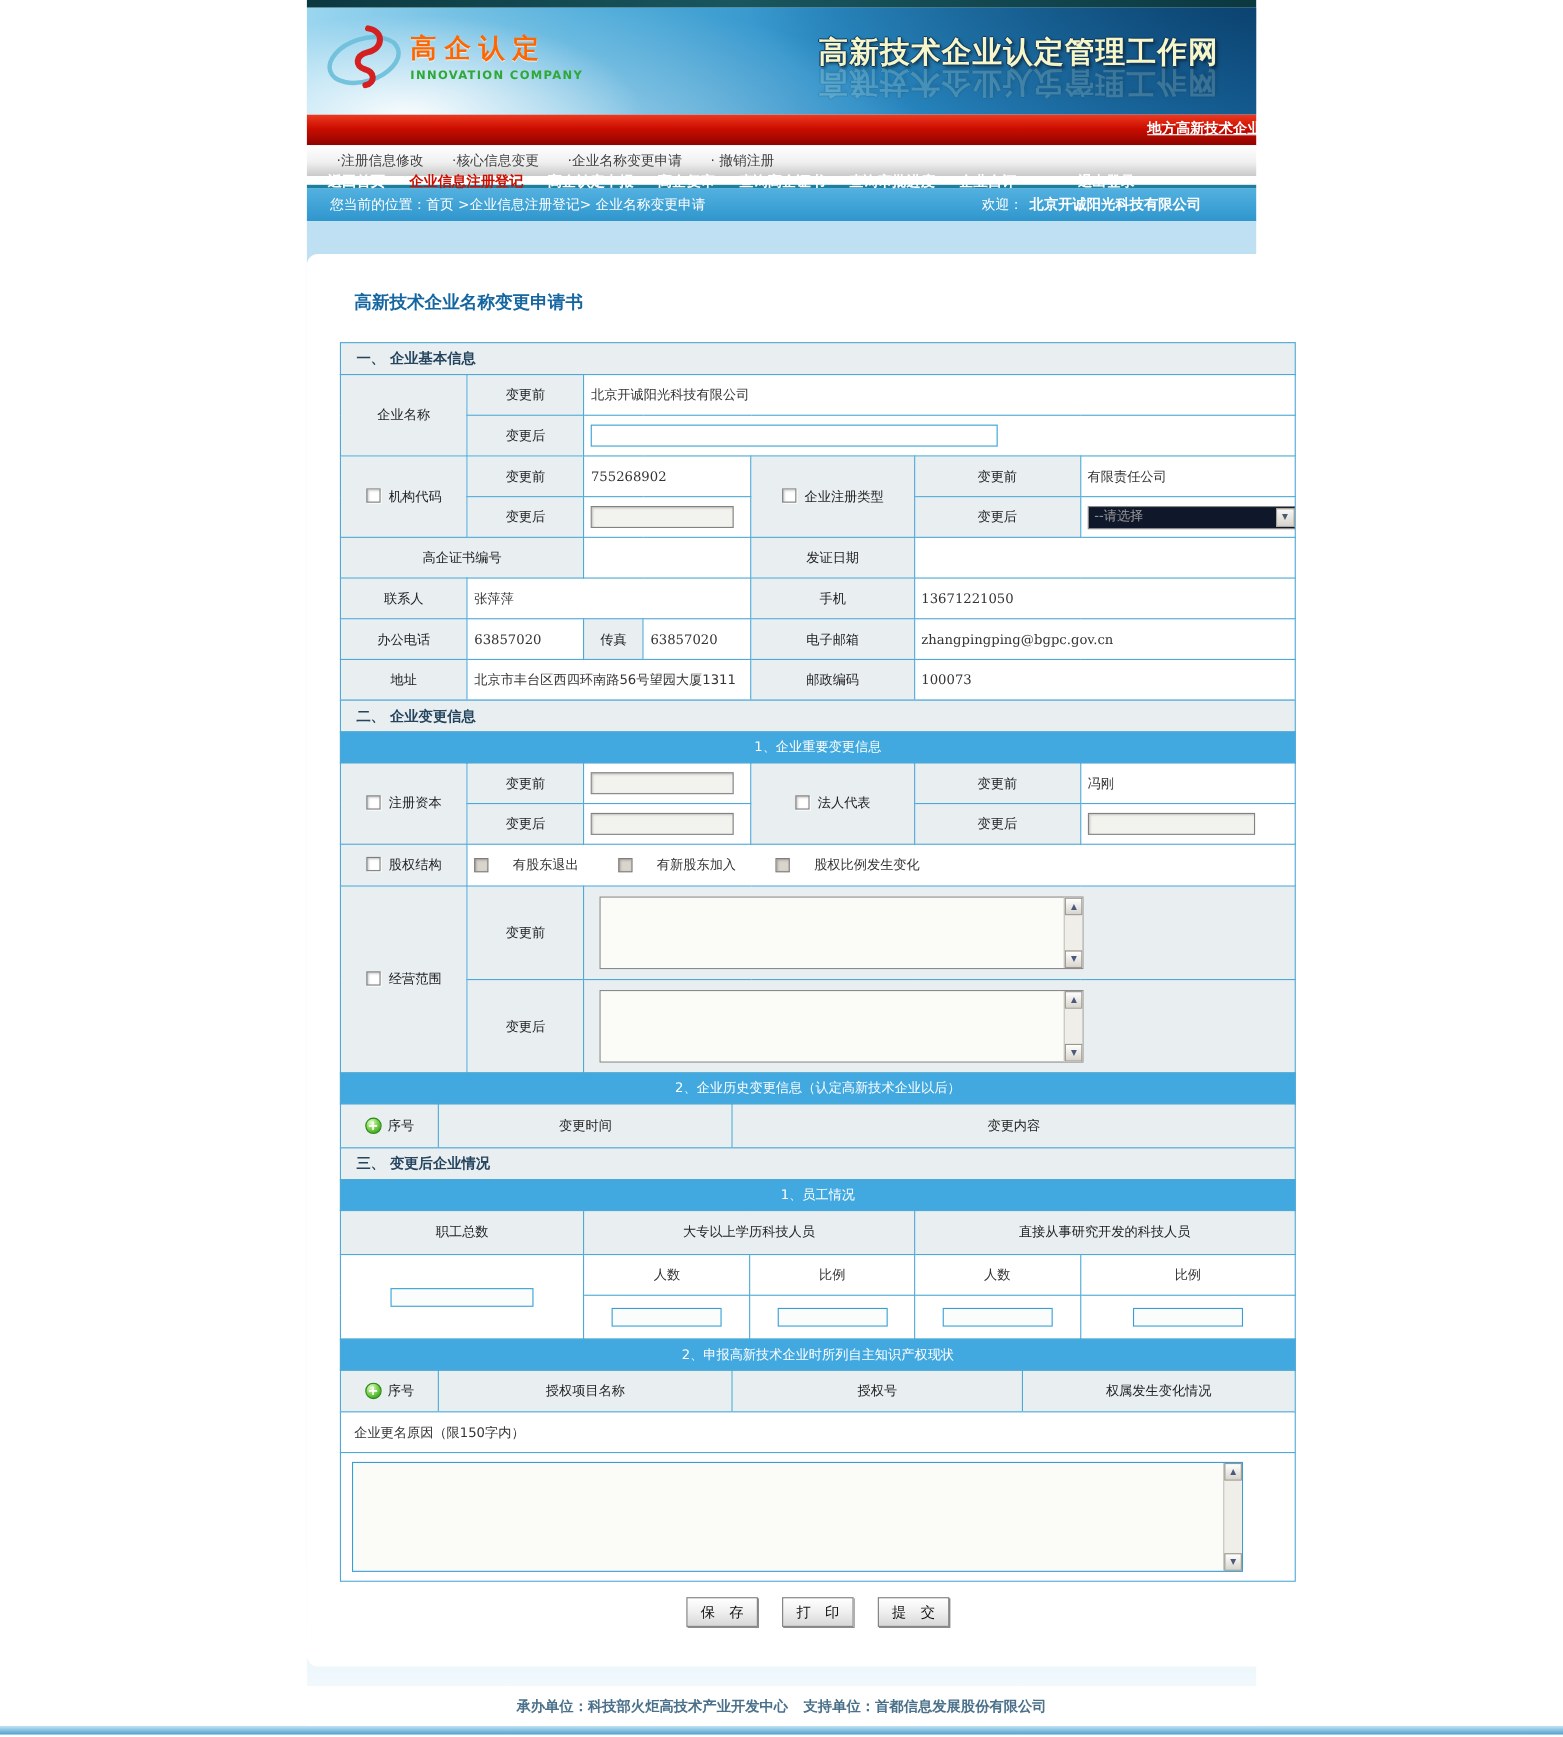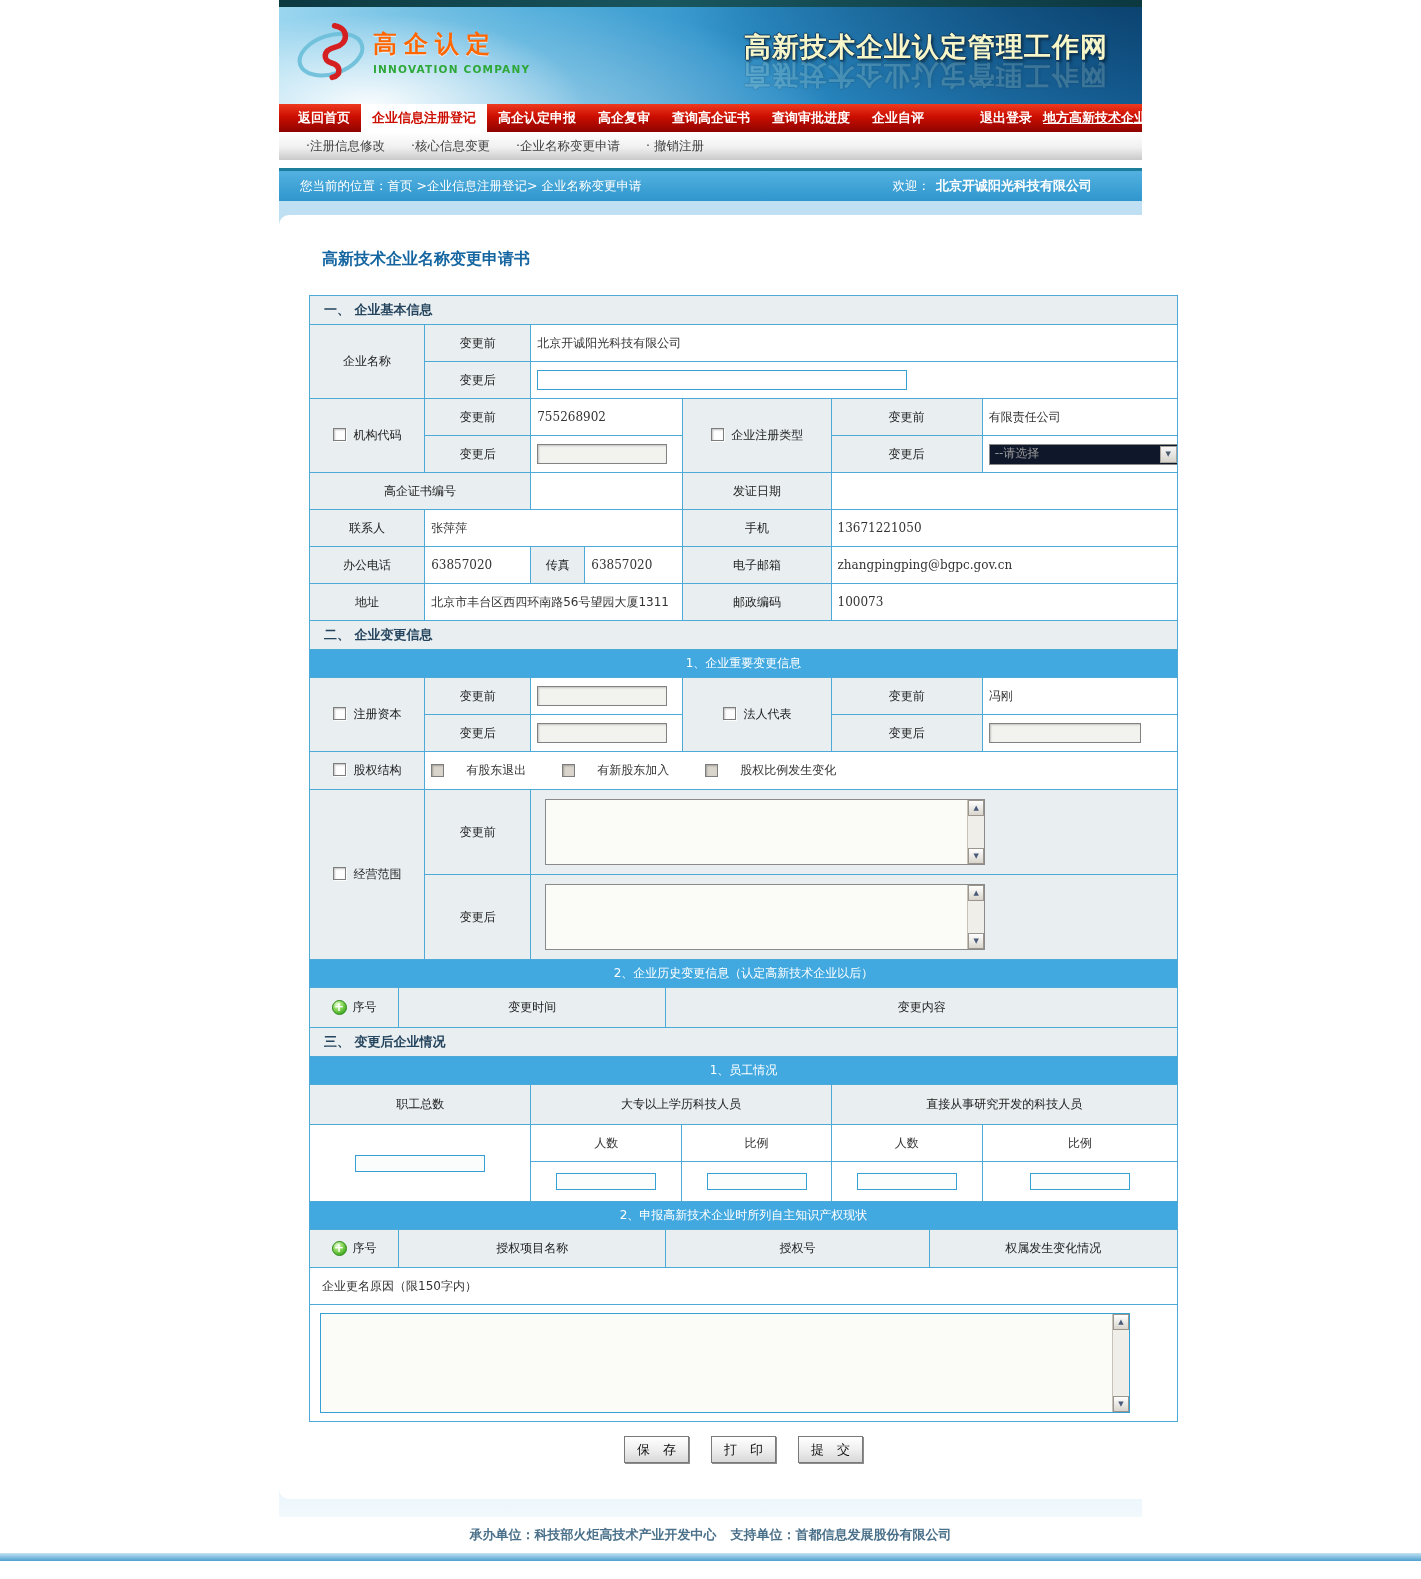--- a/index.html
+++ b/index.html
@@ -20,40 +20,40 @@
   .logo-title { color:#ff6600; font-size:24px; font-weight:bold; letter-spacing:7px; text-shadow:0 1px 1px rgba(255,255,255,.8); }
   .logo-sub { color:#2ea838; font-size:10.5px; letter-spacing:1.2px; font-weight:bold; margin-top:3px; }
   .site-title-wrap { position:absolute; left:465px; top:22px; }
   .site-title { font-size:27px; font-weight:bold; color:#f6f6c8;
     text-shadow:-1px 0 #123a5e, 1px 0 #123a5e, 0 -1px #123a5e, 0 1px #123a5e, 2px 2px 3px rgba(0,0,0,.55);
     letter-spacing:1px; white-space:nowrap; }
   .site-title.reflect { transform:scaleY(-1); opacity:.17; margin-top:-8px; }
 
   
   .nav { display:flex; align-items:stretch; height:28px; background:linear-gradient(#ee3a20,#cc0e00 45%,#8d0400); color:#fff; font-size:13px; font-weight:bold; }
-  .nav-item { padding:0 11px; line-height:28px; cursor:pointer; white-space:nowrap; }
+  .nav-item { padding:0 11px; line-height:28px; cursor:pointer; white-space:nowrap;margin-top:48px; }
   .nav-item:first-child { margin-left:8px; }
   .nav-item.active { background:#ffffff; color:#cc0e00; }
   .nav-item.logout { margin-left:34px; }
   .nav-link { color:#fff; line-height:28px; text-decoration:underline; cursor:pointer; white-space:nowrap; font-weight:bold; }
 
   
   .subnav { height:28px; display:flex; align-items:center; background:linear-gradient(#ffffff,#f0f0f0 55%,#c9c9c9); color:#3f3f3f; font-size:12.5px; }
   .subnav-item { padding:0 13px; cursor:pointer; white-space:nowrap; }
   .subnav-item:first-child { margin-left:14px; }
   .gap-strip { height:8px; background:#ffffff; }
 
   
   .bc-bar { height:33px; border-top:3px solid #1d7f9b; background:linear-gradient(#53b1e0,#2f96cd); display:flex; align-items:center; justify-content:space-between; color:#fff; font-size:12.5px; }
   .bc-loc { padding-left:21px; }
   .bc-welcome { padding-right:50px; display:flex; gap:6px; align-items:center; }
   .bc-company { font-weight:bold; font-size:13px; }
 
   
-  .content-bg { background:linear-gradient(#bfe0f2 0%,#c6e4f4 88%,#f2f9fd 100%); padding:14px 0 18px; }
+  .content-bg { background:linear-gradient(#bfe0f2 0%,#c6e4f4 88%,#f2f9fd 100%); padding:30px 0 18px; }
   .panel { width:941px; margin:0 auto; background:#fff; border-radius:10px; padding:34px 0 36px; }
   .form-title { font-size:16px; font-weight:bold; color:#1465a0; margin:0 0 26px 43px; }
   .tables { width:869px; margin-left:30px; }
 
   .rowdiv { border:1px solid #4da9d6; margin-top:-1px; display:flex; align-items:center; }
   .sec-head { height:30px; background:#e9eef1; color:#25455e; font-weight:bold; font-size:13px; padding-left:14px; }
   .bluebar { height:29px; background:#41a9e0; color:#fff; justify-content:center; font-size:12px; }
   .reason-row { height:38px; background:#fff; padding-left:12px; }
   .ta-row { height:118px; background:#fff; align-items:center; }
 

